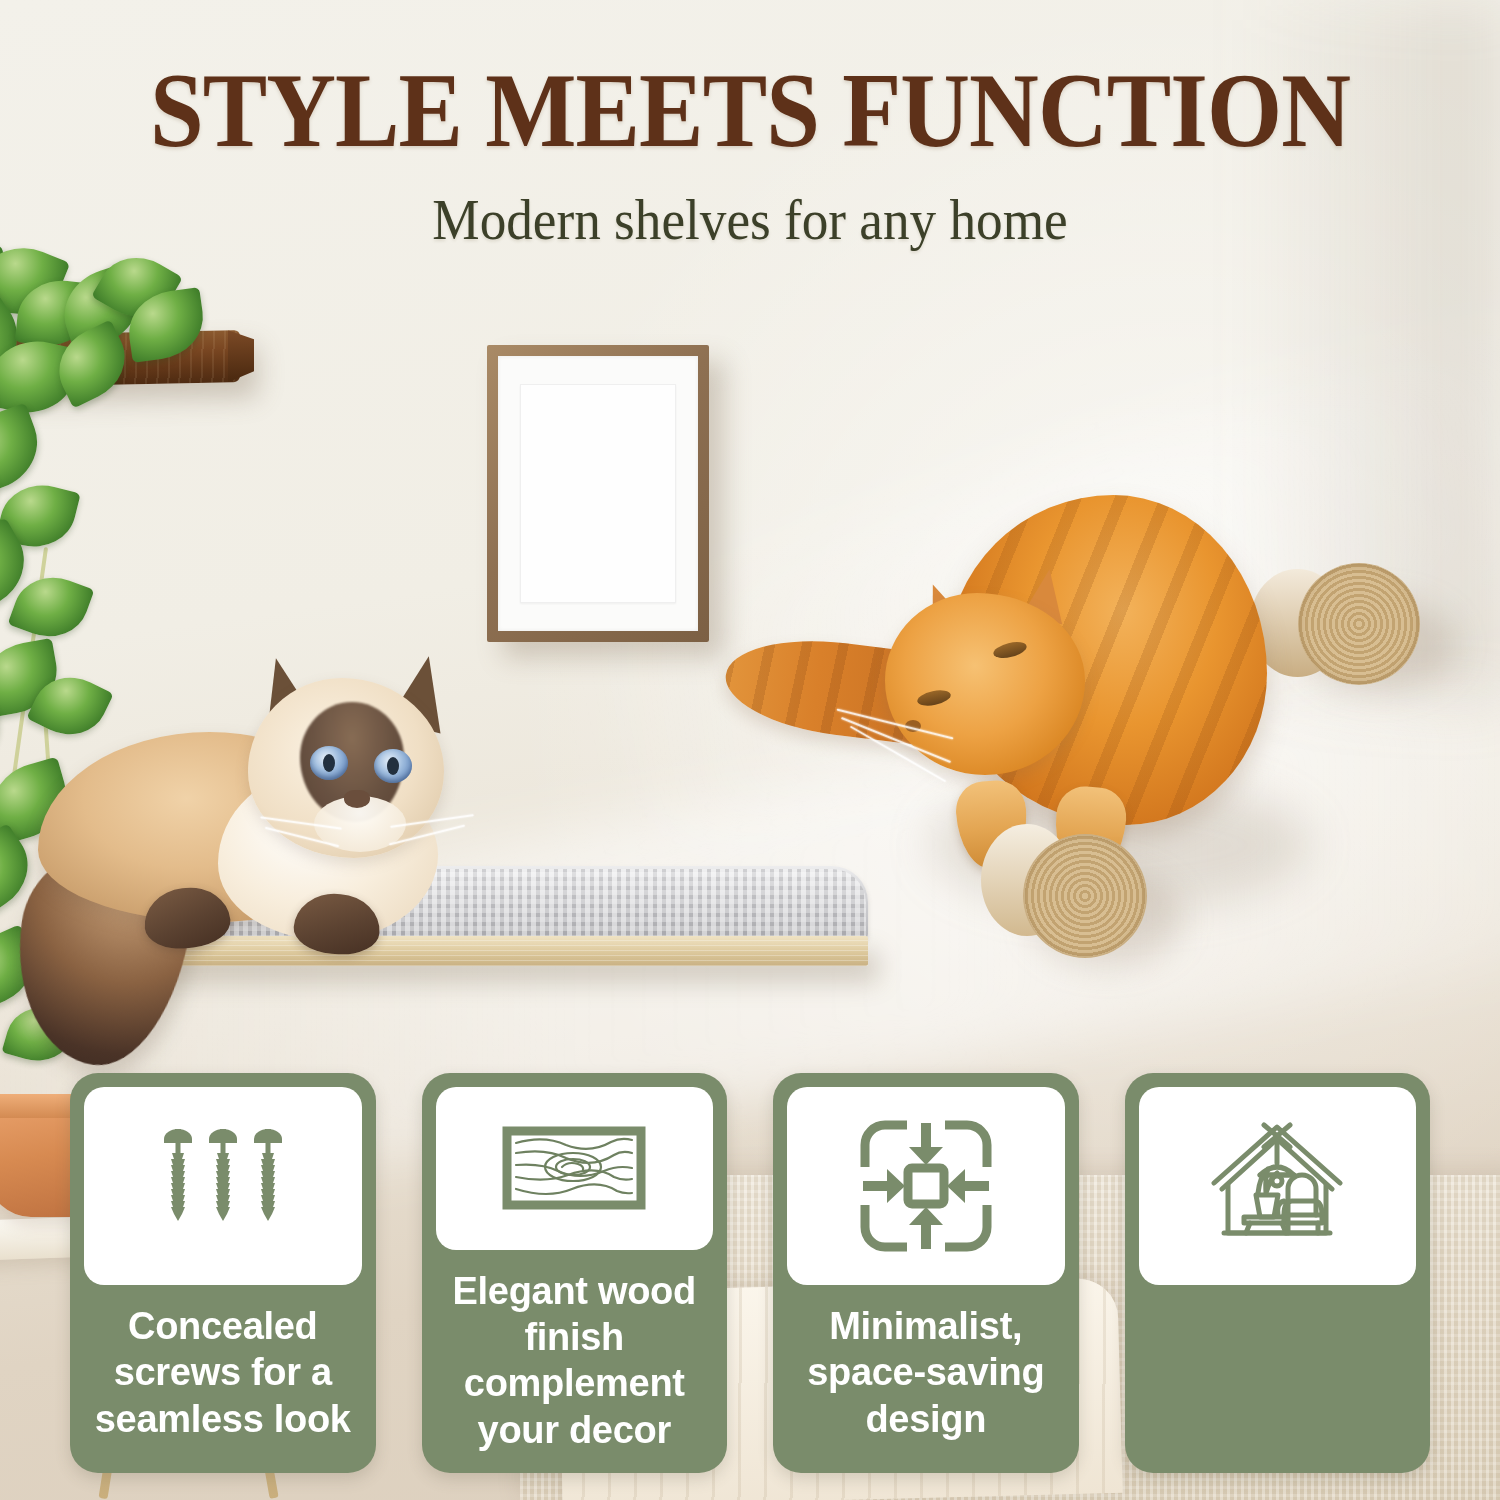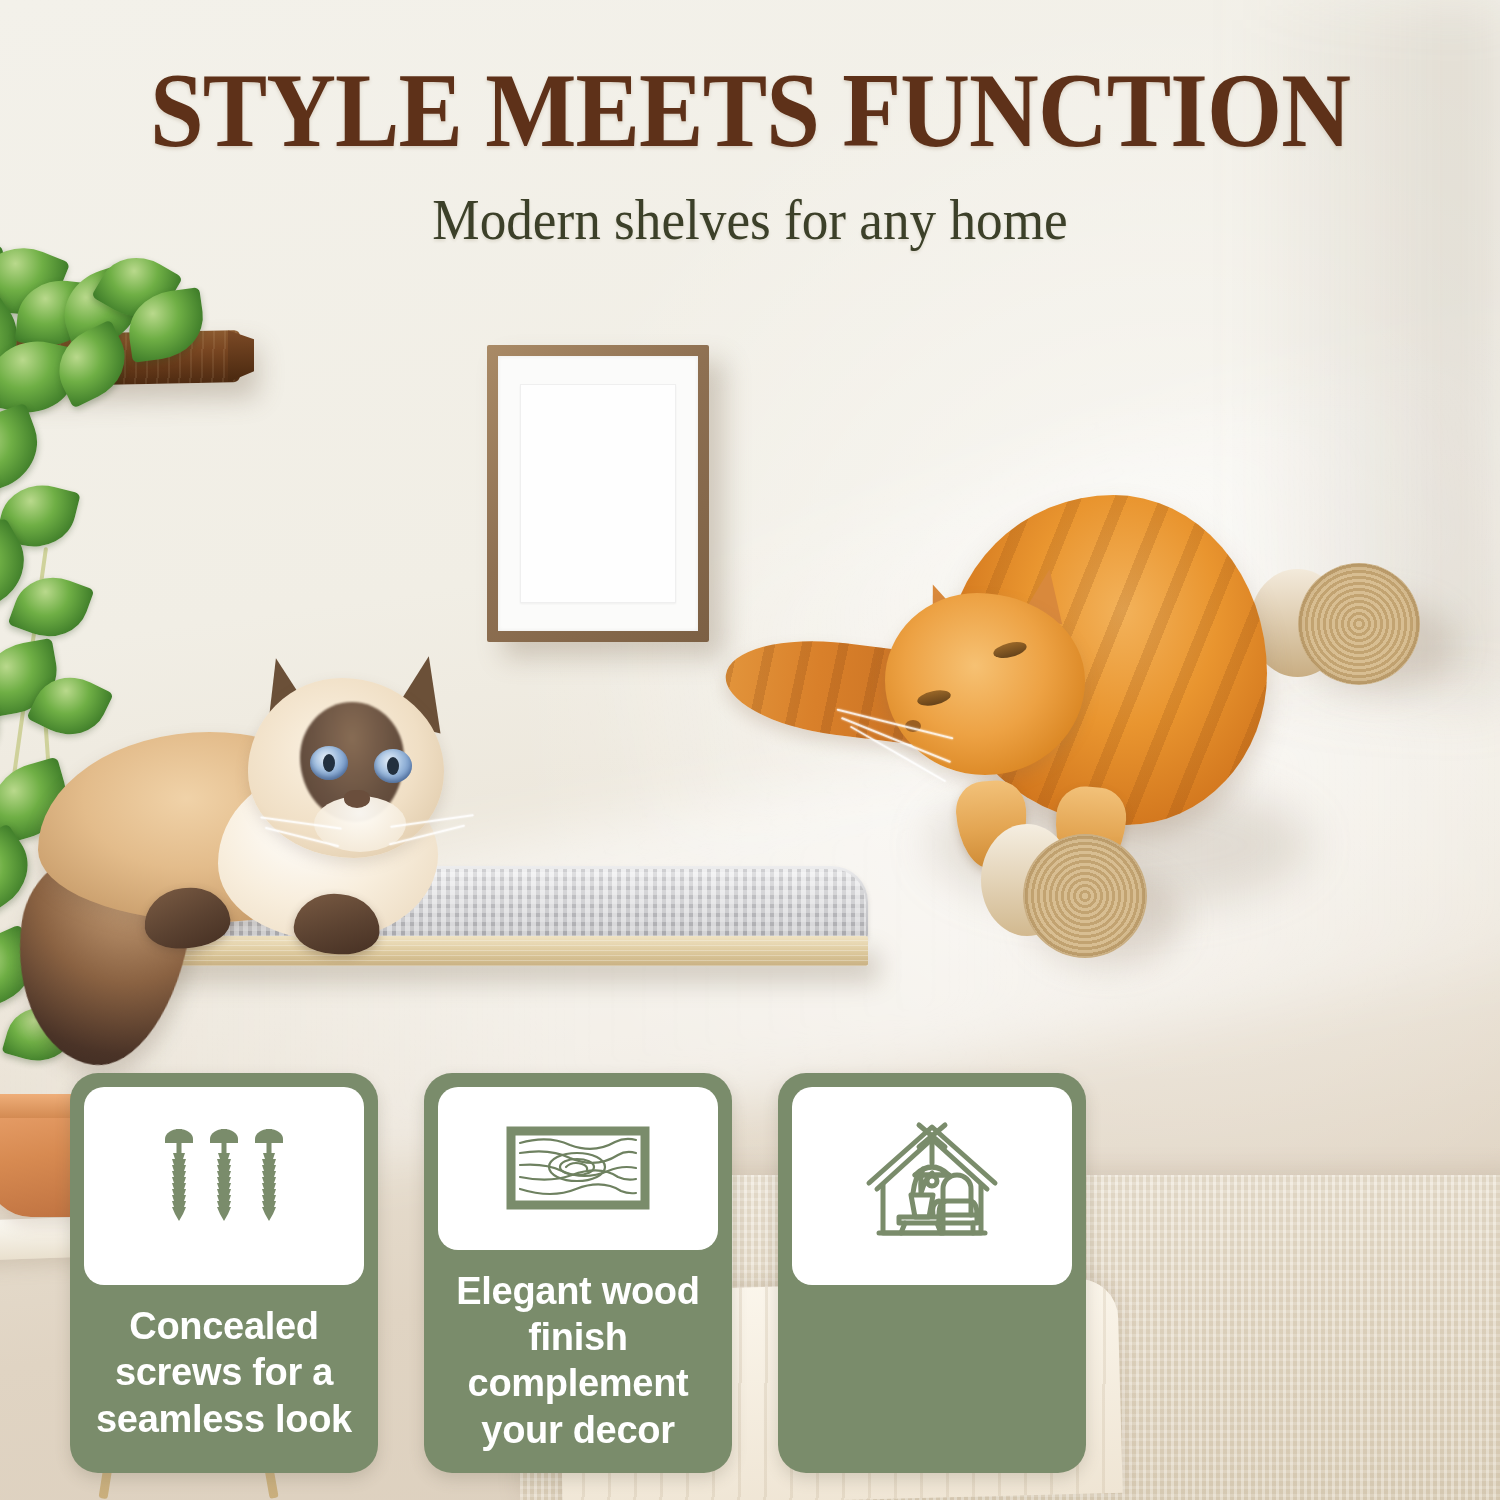--- a/index.html
+++ b/index.html
@@ -471,20 +471,40 @@
             <path d="M17 96 q32 10 56 0 q26 -10 45 2 q7 3 15 2"></path>
             <ellipse cx="74" cy="74" rx="28" ry="14"></ellipse>
             <ellipse cx="74" cy="74" rx="17" ry="8"></ellipse>
             <path d="M63 74 q6 -6 16 -3 q6 2 5 6"></path>
           </g>
         </svg>
       </div>
       <div class="card-label">Elegant wood finish complement your decor</div>
     </div>
 
+    <div class="card">
+      <div class="card-icon-box">
+        <svg viewBox="0 0 150 150">
+          <g fill="none" stroke="#7A8C6B" stroke-width="9" stroke-linecap="butt">
+            <path d="M56 14 H34 A20 20 0 0 0 14 34 V56"></path>
+            <path d="M94 14 H116 A20 20 0 0 1 136 34 V56"></path>
+            <path d="M14 94 V116 A20 20 0 0 0 34 136 H56"></path>
+            <path d="M136 94 V116 A20 20 0 0 1 116 136 H94"></path>
+          </g>
+          <rect x="57" y="57" width="36" height="36" rx="4" fill="none" stroke="#7A8C6B" stroke-width="9"></rect>
+          <g fill="#7A8C6B">
+            <path d="M70 12 h10 v24 h12 l-17 18 -17 -18 h12z"></path>
+            <path d="M70 114 h10 v24 h-10z M75 96 l17 18 h-34z"></path>
+            <path d="M12 70 h24 v10 h-24z M54 75 l-18 17 v-34z"></path>
+            <path d="M114 70 h24 v10 h-24z M96 75 l18 -17 v34z"></path>
+          </g>
+        </svg>
+      </div>
+      <div class="card-label">Minimalist, space-saving design</div>
+    </div>
 
     <div class="card">
       <div class="card-icon-box">
         <svg viewBox="0 0 150 150">
           <g fill="none" stroke="#7A8C6B" stroke-width="5" stroke-linecap="round" stroke-linejoin="round">
 
             <path d="M12 72 L75 16 L138 72"></path>
             <path d="M20 78 L75 28 L130 78"></path>
             <path d="M62 14 L88 36"></path>
             <path d="M88 14 L62 36"></path>

